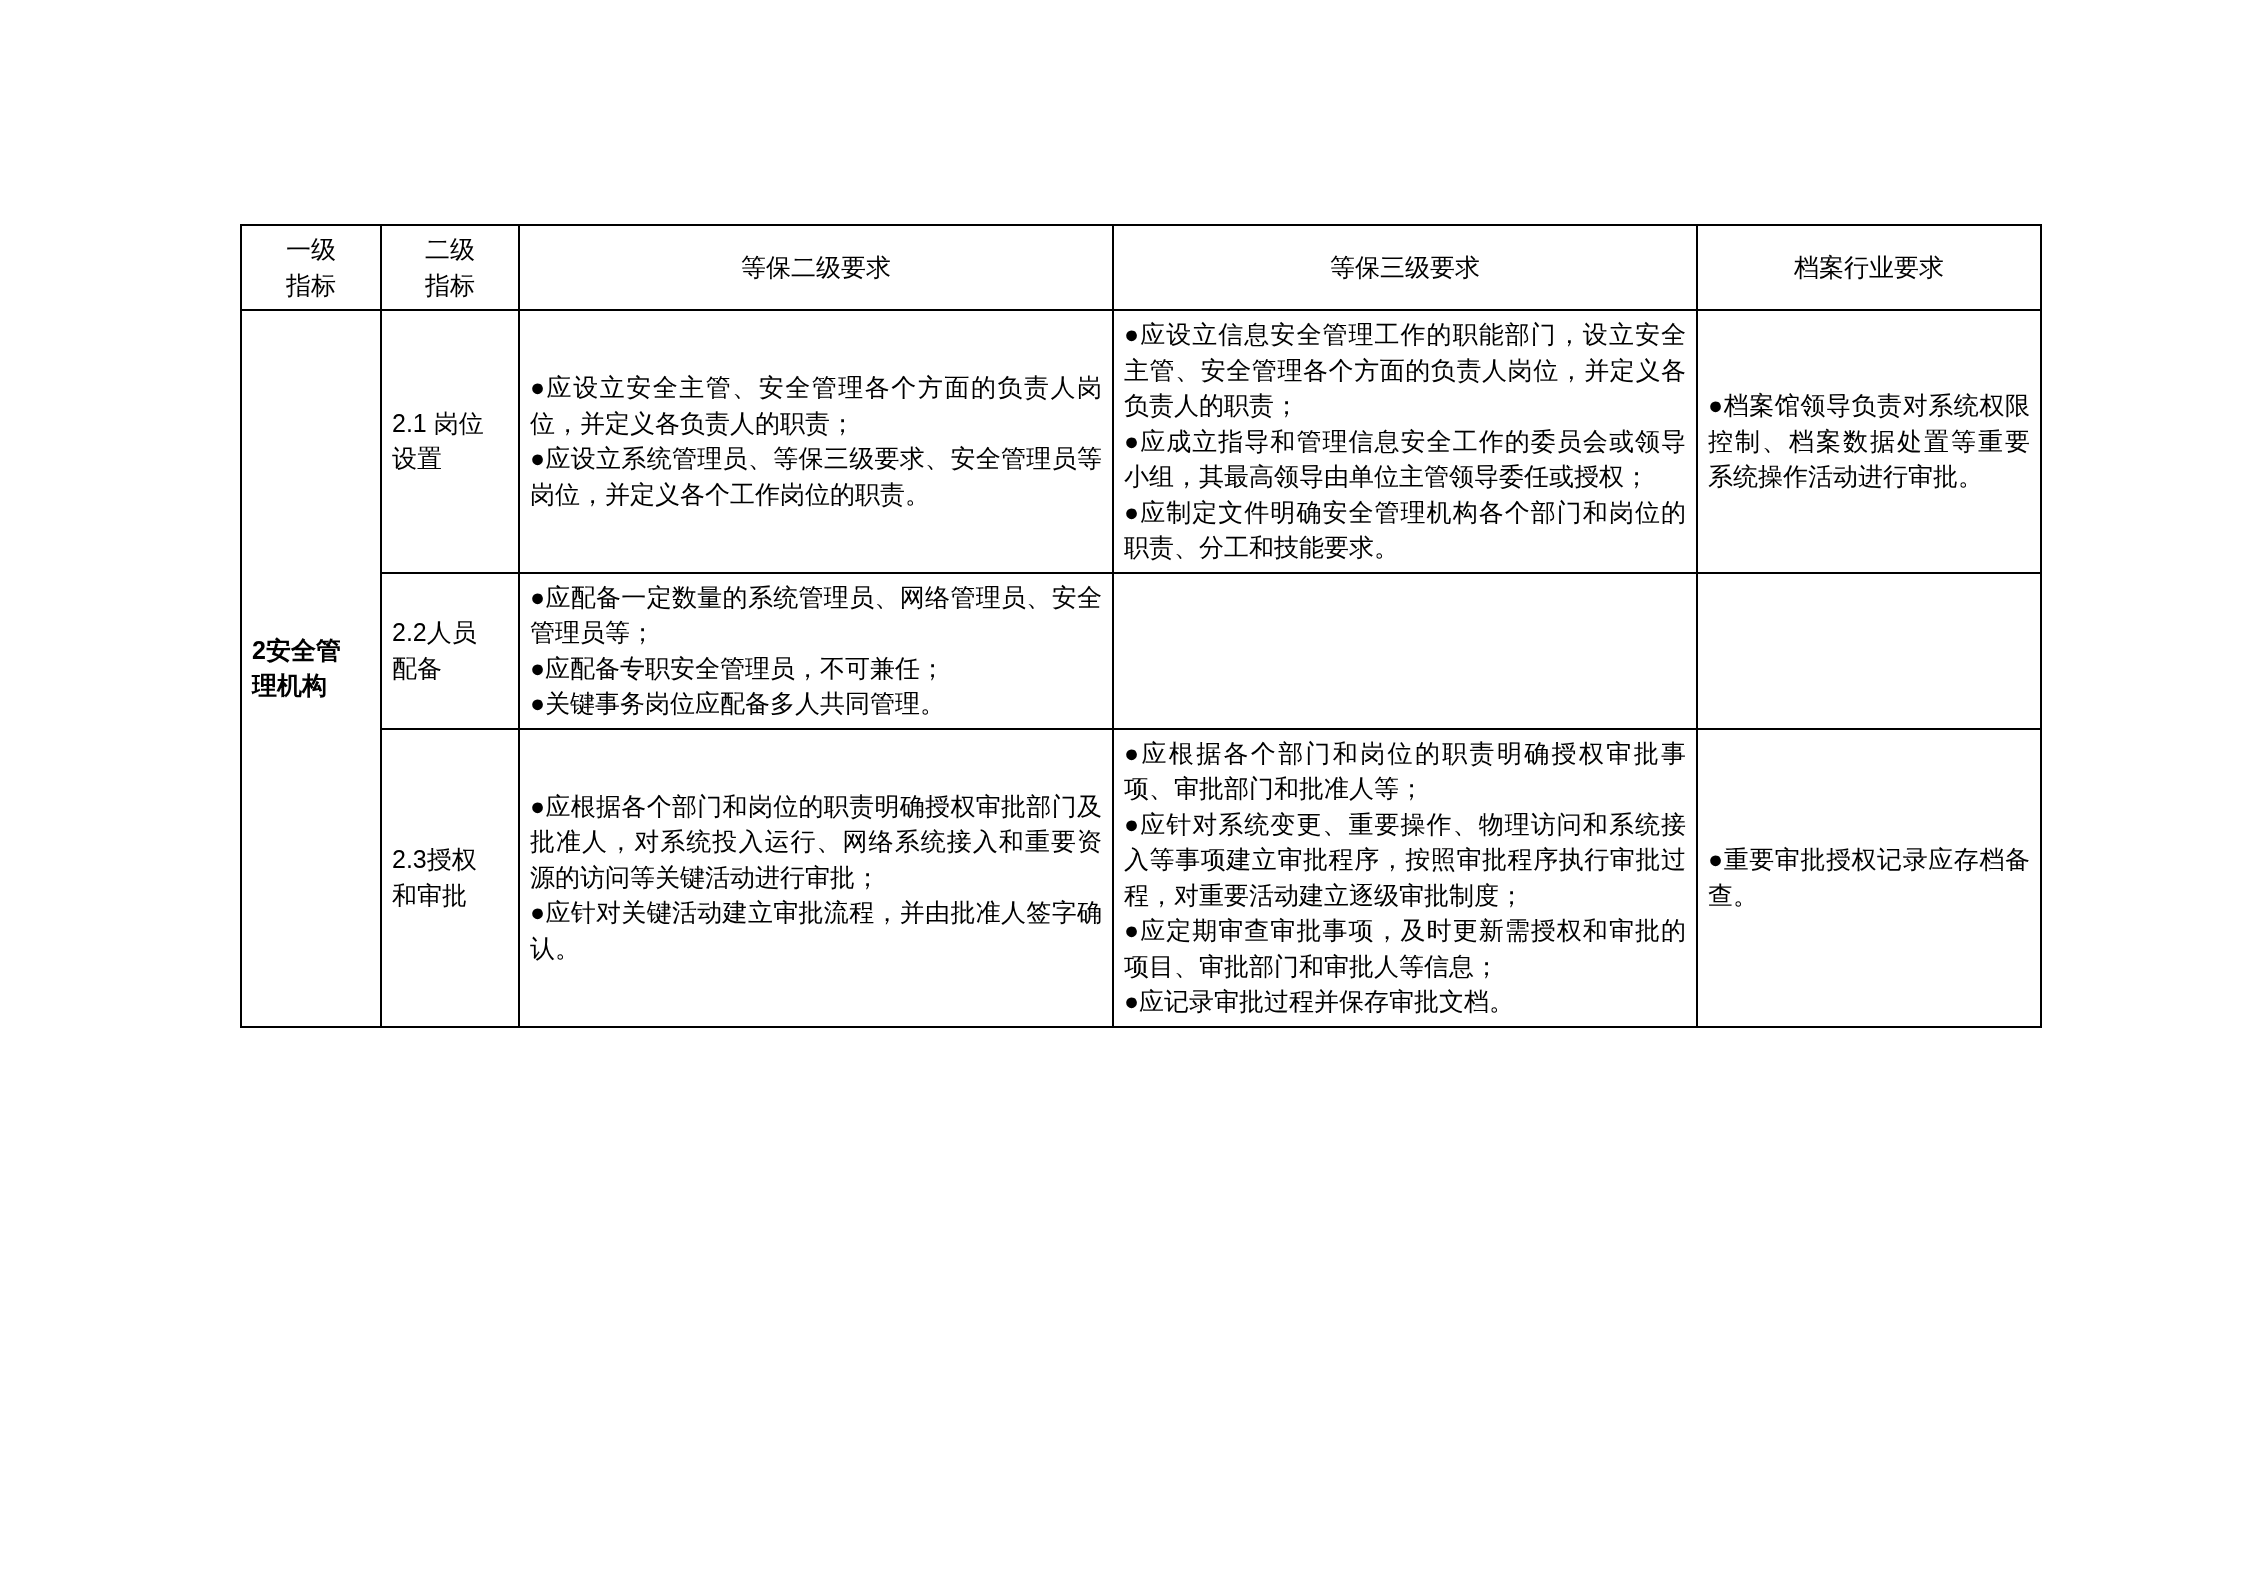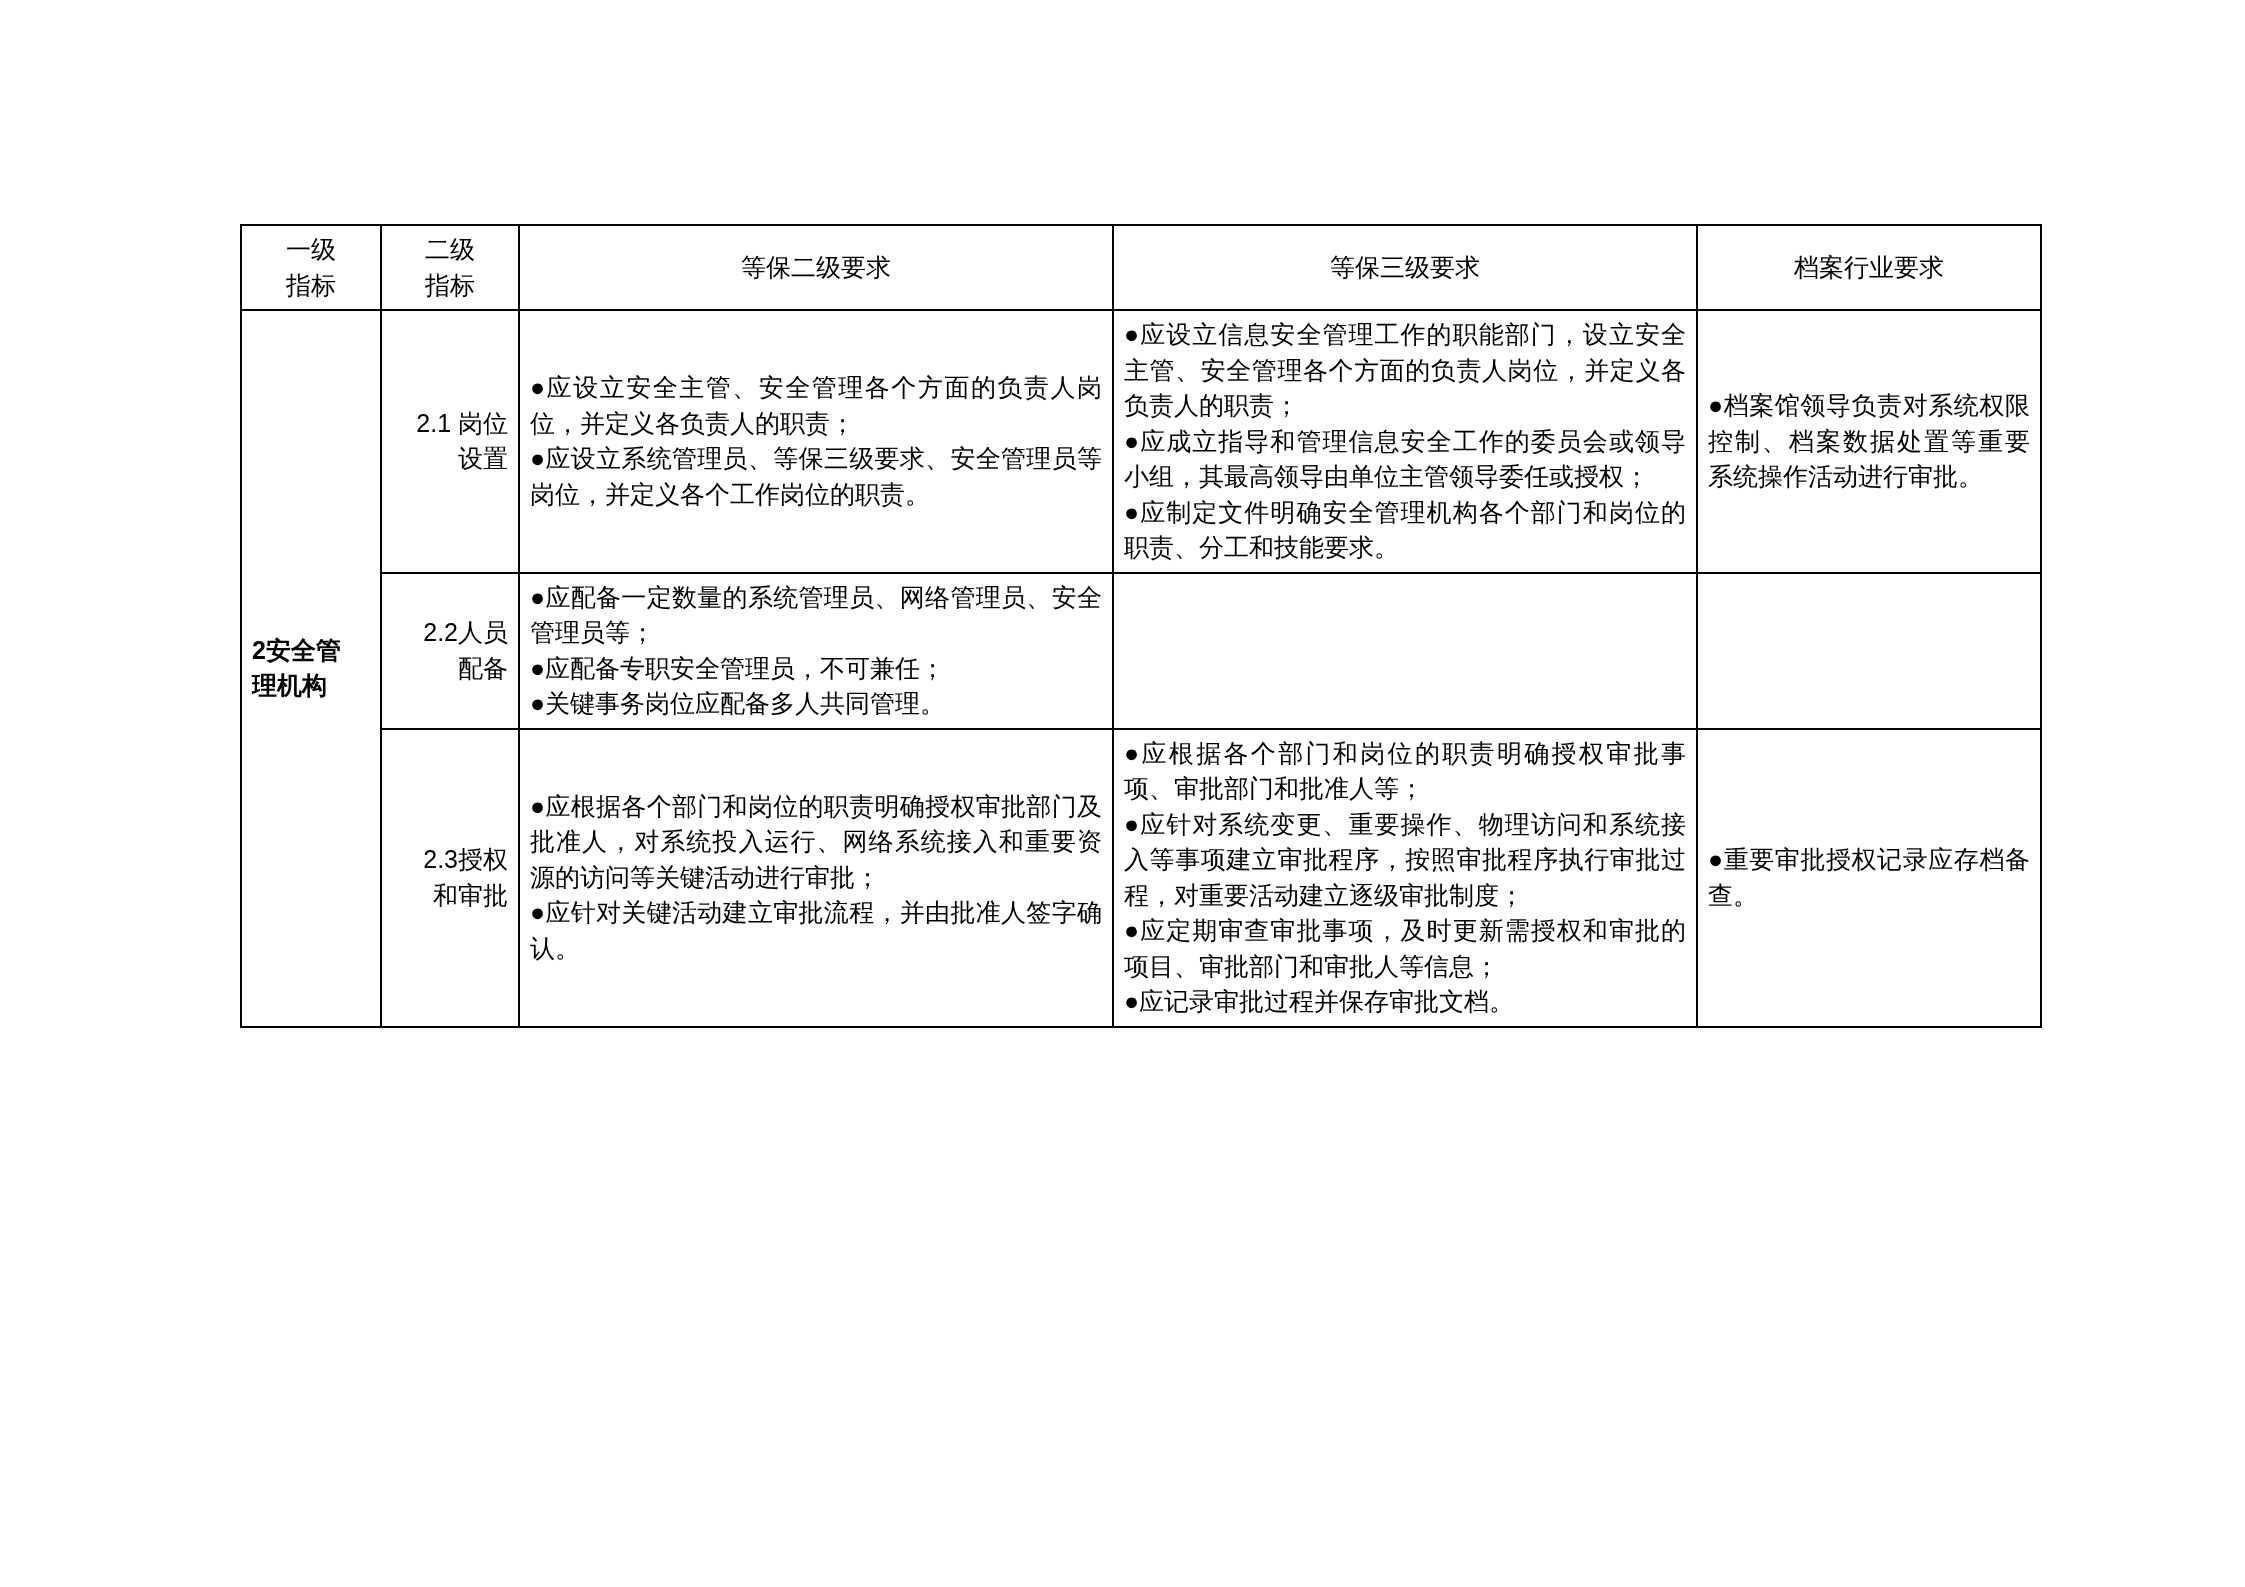--- a/index.html
+++ b/index.html
@@ -62,21 +62,21 @@
     word-break: break-all;
   }
   .left-cell .cell-text {
     text-align: justify;
     text-align-last: left;
   }
   .idx-cell {
     text-align: left;
   }
   .idx-cell .cell-text {
-    text-align: right;
+    text-align: left;
   }
   .lvl1 {
     text-align: left;
     vertical-align: middle;
   }
   .lvl1 .cell-text {
     text-align: left;
     font-weight: bold;
   }
   .body-cell {

